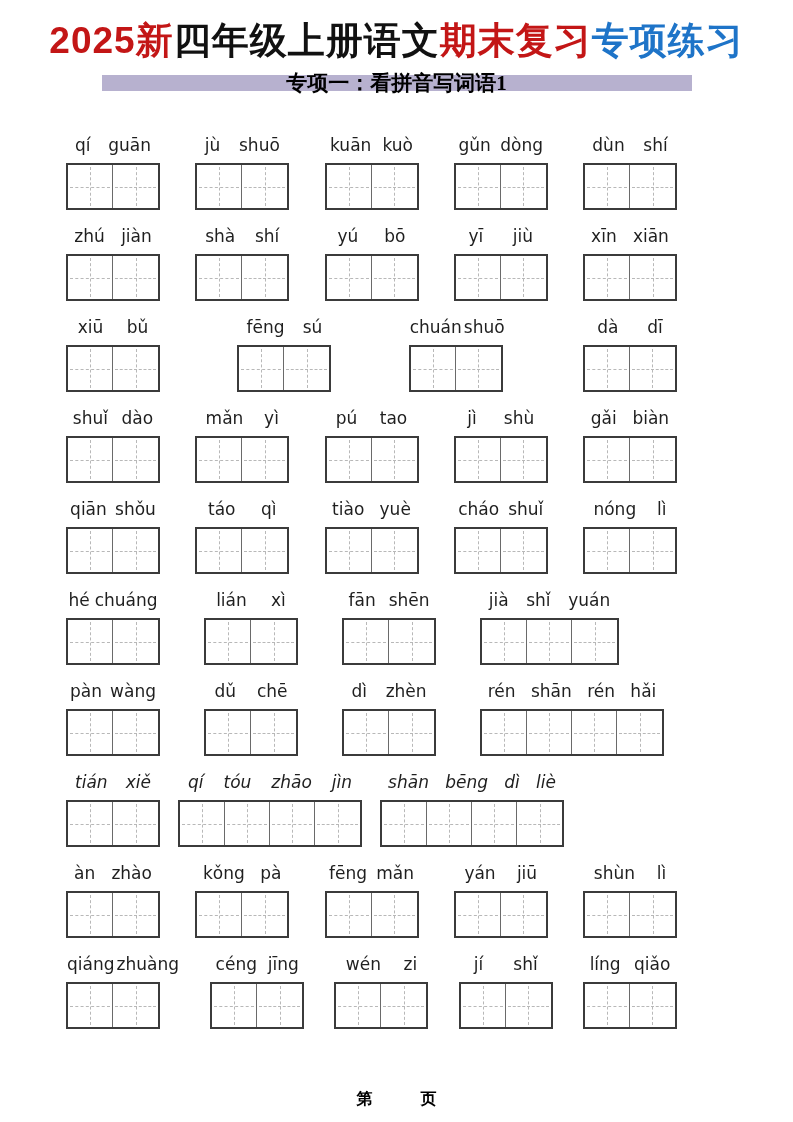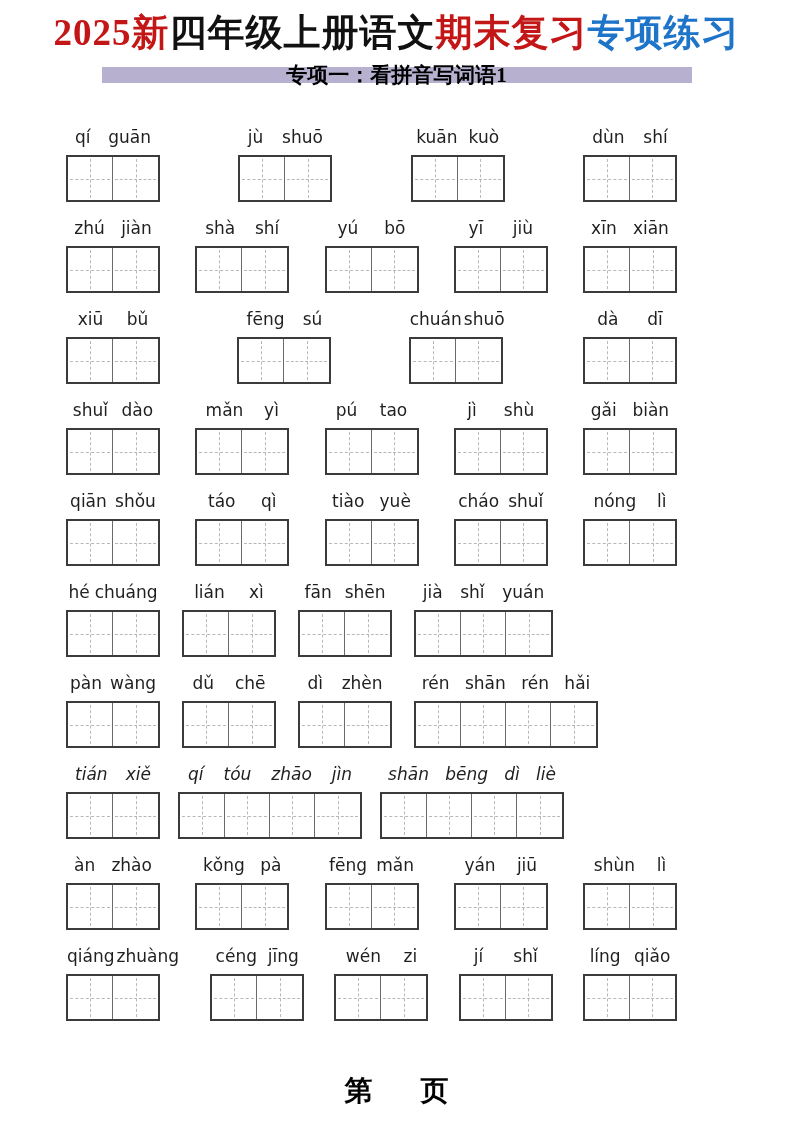--- a/index.html
+++ b/index.html
@@ -6,24 +6,24 @@
   .page {
     position: relative;
     width: 793px;
     height: 1122px;
     margin: 0 auto;
     background: #ffffff;
     overflow: hidden;
     font-family: "DejaVu Sans", sans-serif;
   }
   .title {
-    margin: 0;
+    margin: 8px;
     padding-top: 11px;
     text-align: center;
-    font-family: Liberation Serif, serif;
+    font-family: Liberation Sans, sans-serif;
     font-weight: bold;
     font-size: 37px;
     line-height: 1.2;
     letter-spacing: 1px;
     white-space: nowrap;
   }
   .section-bar {
     margin: 12px auto 0;
     width: 590px;
     height: 16px;
@@ -36,21 +36,21 @@
     color: #000;
   }
   .sheet-body {
     padding: 42px 116px 0 66px;
   }
   .row {
     display: flex;
     margin-bottom: 14px;
   }
   .row.spread { justify-content: space-between; }
-  .row.left   { justify-content: flex-start; gap: 22px; }
+  .row.left   { justify-content: flex-start; gap: 44px; }
   .row.left-wide { justify-content: flex-start; gap: 18px; font-style: italic; }
   .word-item { flex: 0 0 auto; }
   .pinyin {
     display: flex;
     justify-content: space-around;
     align-items: center;
     height: 24px;
     margin-bottom: 6px;
     font-size: 17px;
     color: #1f1f1f;
@@ -83,21 +83,21 @@
     top: 2px; bottom: 2px; left: 50%;
     border-left: 1px dashed #b8b8b8;
   }
   .footer {
     position: absolute;
     left: 0; right: 0;
     bottom: 12px;
     text-align: center;
     font-family: "Liberation Serif", serif;
     font-weight: bold;
-    font-size: 28px;
+    font-size: 16px;
     color: #000;
   }
   .footer-gap { display: inline-block; width: 48px; }
 </style>
 </head>
 <body>
 
 <div class="page">
 
   <h1 class="title"><span style="color: rgb(195, 22, 22);">2025新</span><span style="color: rgb(17, 17, 17);">四年级上册语文</span><span style="color: rgb(195, 22, 22);">期末复习</span><span style="color: rgb(30, 116, 200);">专项练习</span></h1>
@@ -133,20 +133,30 @@
             <span>kuān</span>
             <span>kuò</span>
           </div>
           <div class="grid-box">
             <div class="grid-cell"></div>
             <div class="grid-cell"></div>
           </div>
         </div>
         <div class="word-item">
           <div class="pinyin">
+            <span>gǔn</span>
+            <span>dòng</span>
+          </div>
+          <div class="grid-box">
+            <div class="grid-cell"></div>
+            <div class="grid-cell"></div>
+          </div>
+        </div>
+        <div class="word-item">
+          <div class="pinyin">
             <span>dùn</span>
             <span>shí</span>
           </div>
           <div class="grid-box">
             <div class="grid-cell"></div>
             <div class="grid-cell"></div>
           </div>
         </div>
       </div>
       <div class="row spread">

